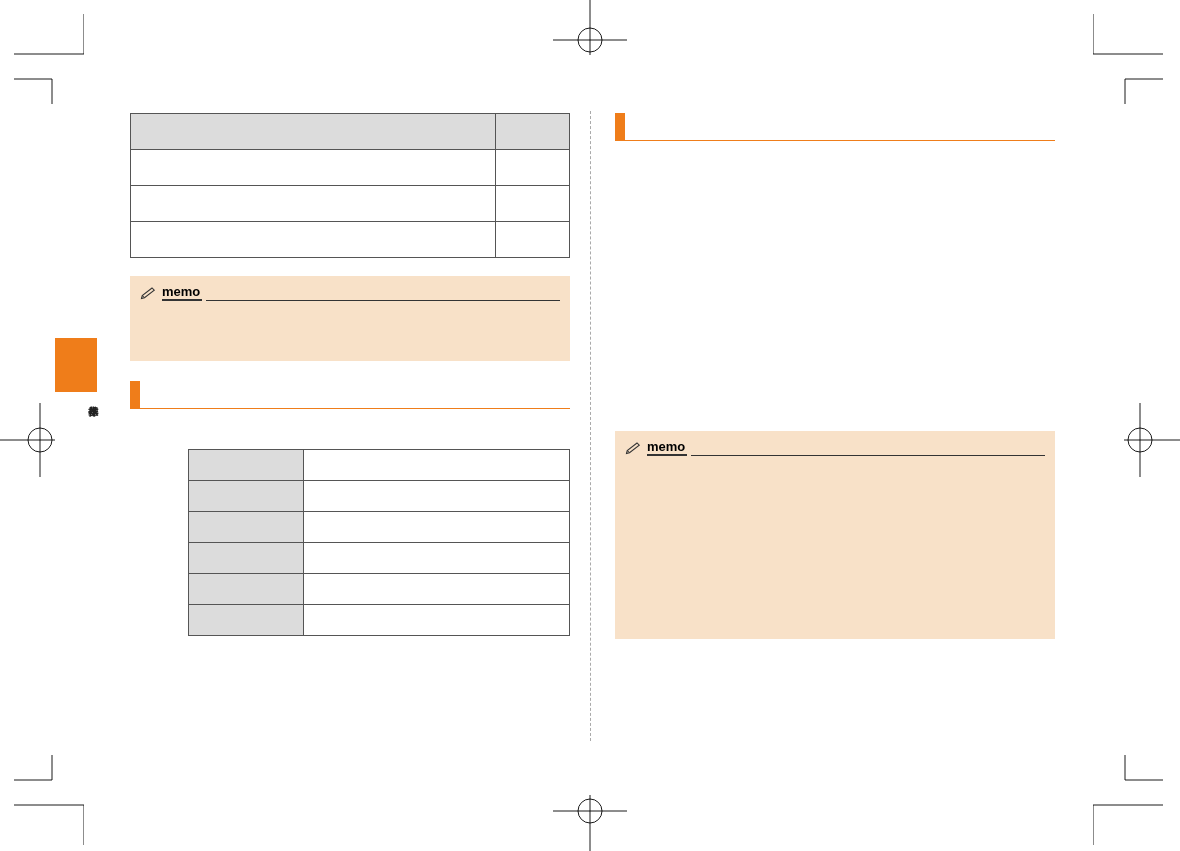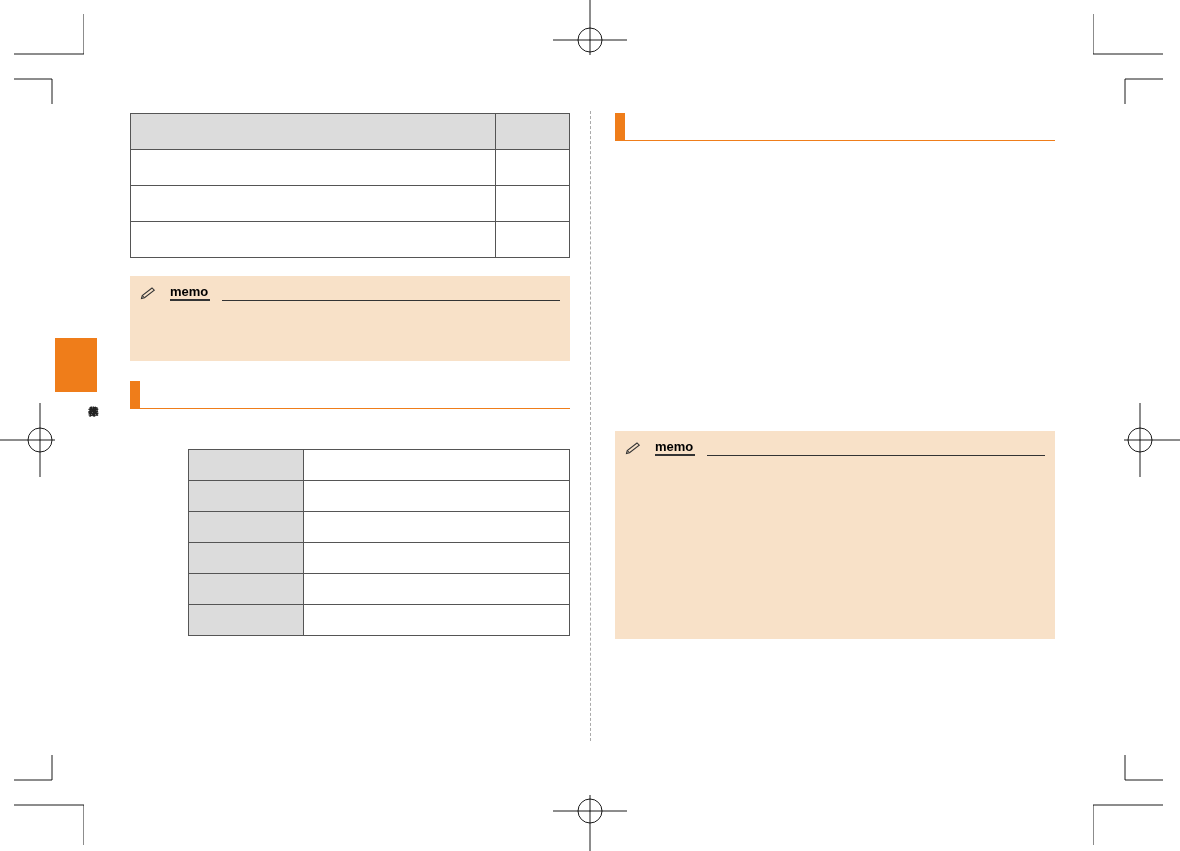--- a/index.html
+++ b/index.html
@@ -59,21 +59,21 @@
 
   
   .memo {
     background: #f8e1c8;
     padding: 8px 10px 60px 10px;
     margin-bottom: 20px;
   }
   .memo-head {
     display: flex;
     align-items: flex-end;
-    gap: 12px;
+    gap: 4px;
   }
   .memo-head .title {
     font-weight: bold;
     font-size: 13px;
     border-bottom: 2px solid #333;
     flex: 0 0 auto;
     padding-right: 2px;
   }
   .memo-head .line {
     flex: 1;

